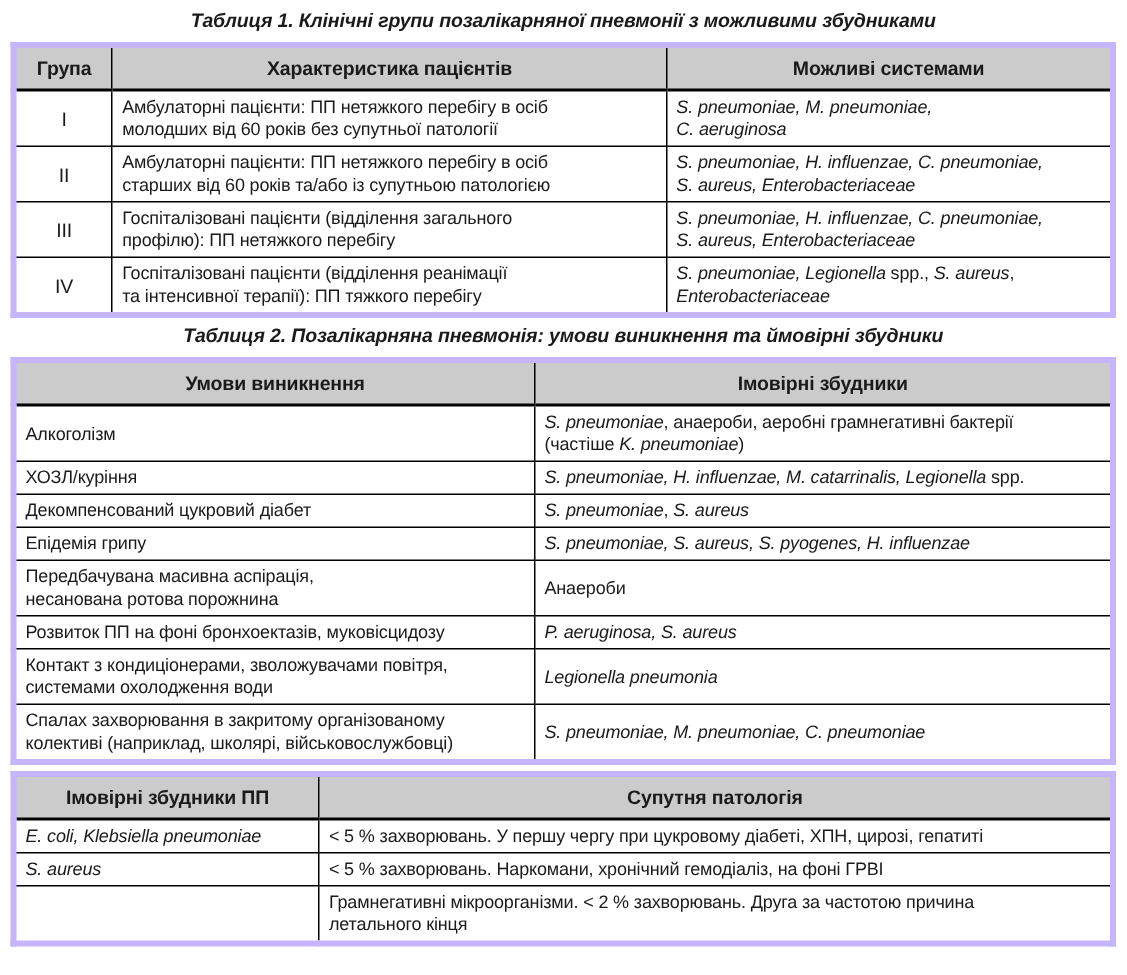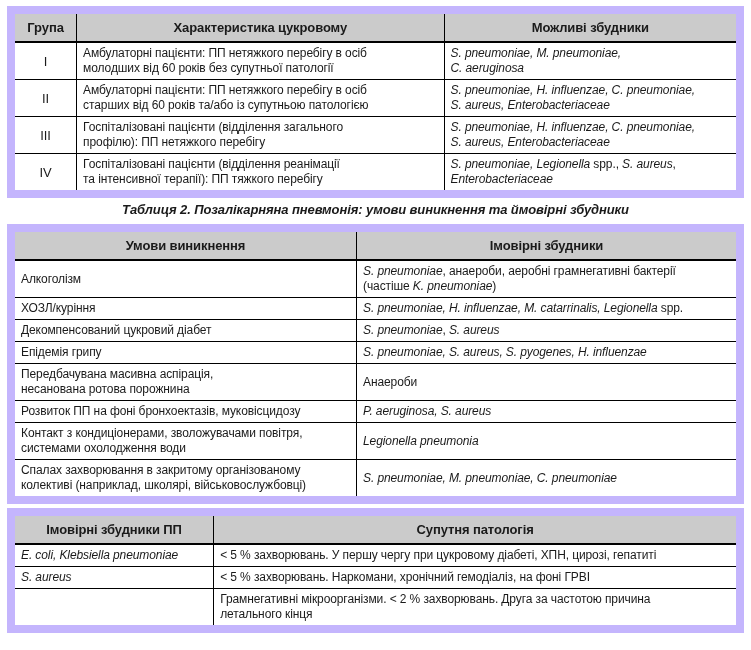--- a/index.html
+++ b/index.html
@@ -26,21 +26,21 @@
     font-style: italic;
     text-align: center;
     letter-spacing: -0.1px;
     margin: 0 0 7px 0;
     white-space: nowrap;
   }
   table {
     width: 100%;
     border-collapse: collapse;
     table-layout: fixed;
-    border: 8px solid #c4b5fd;
+    border: 4px solid #c4b5fd;
   }
   th {
     background: #cbcbcb;
     border: 1px solid #000;
     border-bottom: 2px solid #000;
     font-size: 13px;
     font-weight: 700;
     text-align: center;
     padding: 6px 4px;
     letter-spacing: -0.1px;
@@ -59,31 +59,32 @@
     font-size: 13px;
   }
   i { }
 </style>
 </head>
 <body>
 
 <div class="page">
 
   <div class="section">
+    <div class="tbl-title">Таблиця 1. Клінічні групи позалікарняної пневмонії з можливими збудниками</div>
     <table class="t1">
       <colgroup>
         <col style="width:9%">
         <col style="width:50.4%">
         <col style="width:40.6%">
       </colgroup>
       <thead>
           <tr>
             <th>Група</th>
-            <th>Характеристика цукровому</th>
-            <th>Можливі збудники</th>
+            <th>Характеристика пацієнтів</th>
+            <th>Можливі системами</th>
           </tr>
         </thead>
       <tbody>
           <tr>
             <td class="col0">I</td>
             <td class="col1">Амбулаторні пацієнти: ПП нетяжкого перебігу в осіб<br>молодших від 60 років без супутньої патології</td>
             <td class="col2"><i>S. pneumoniae, M. pneumoniae,</i><br><i>C. aeruginosa</i></td>
           </tr>
           <tr>
             <td class="col0">II</td>

